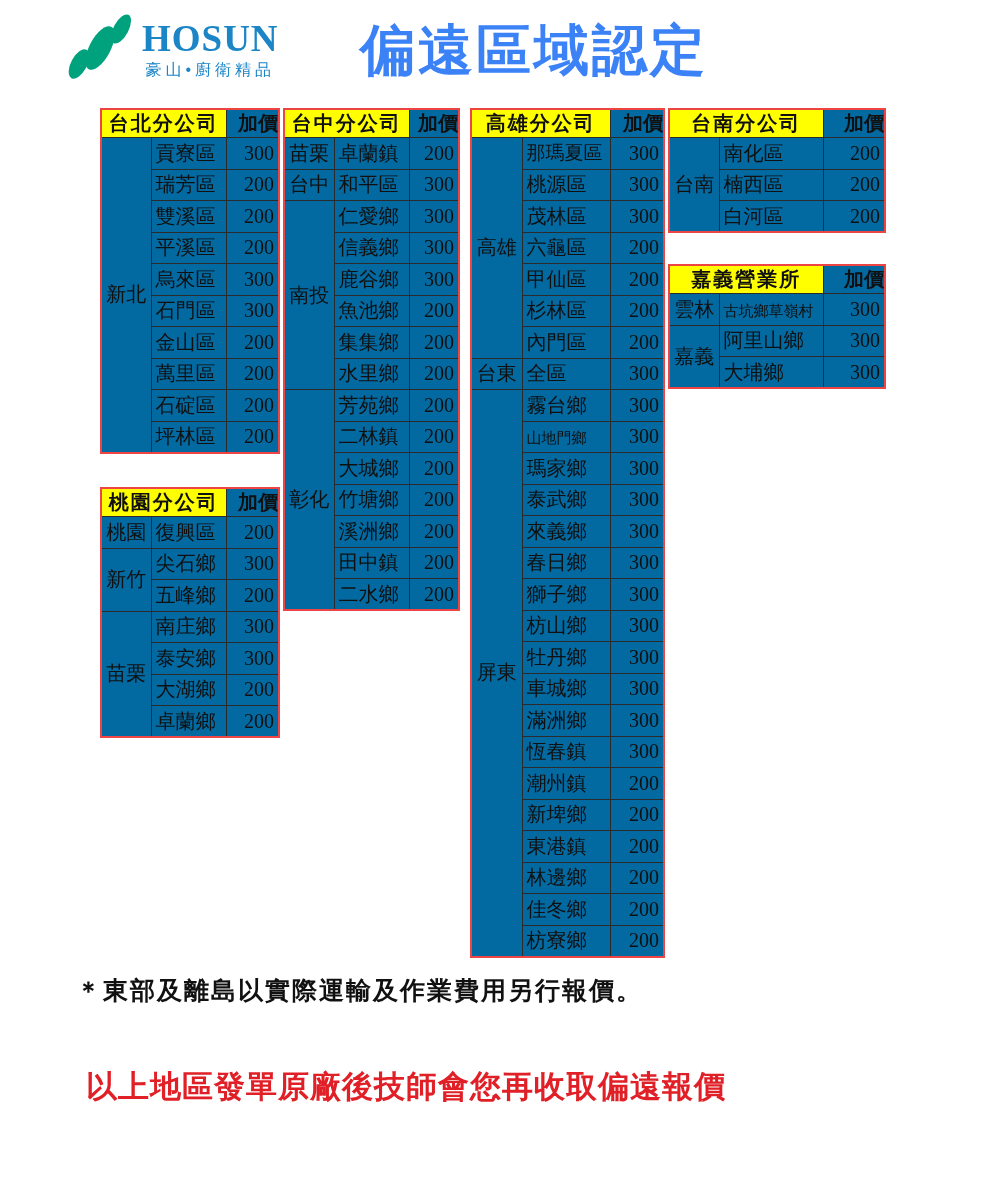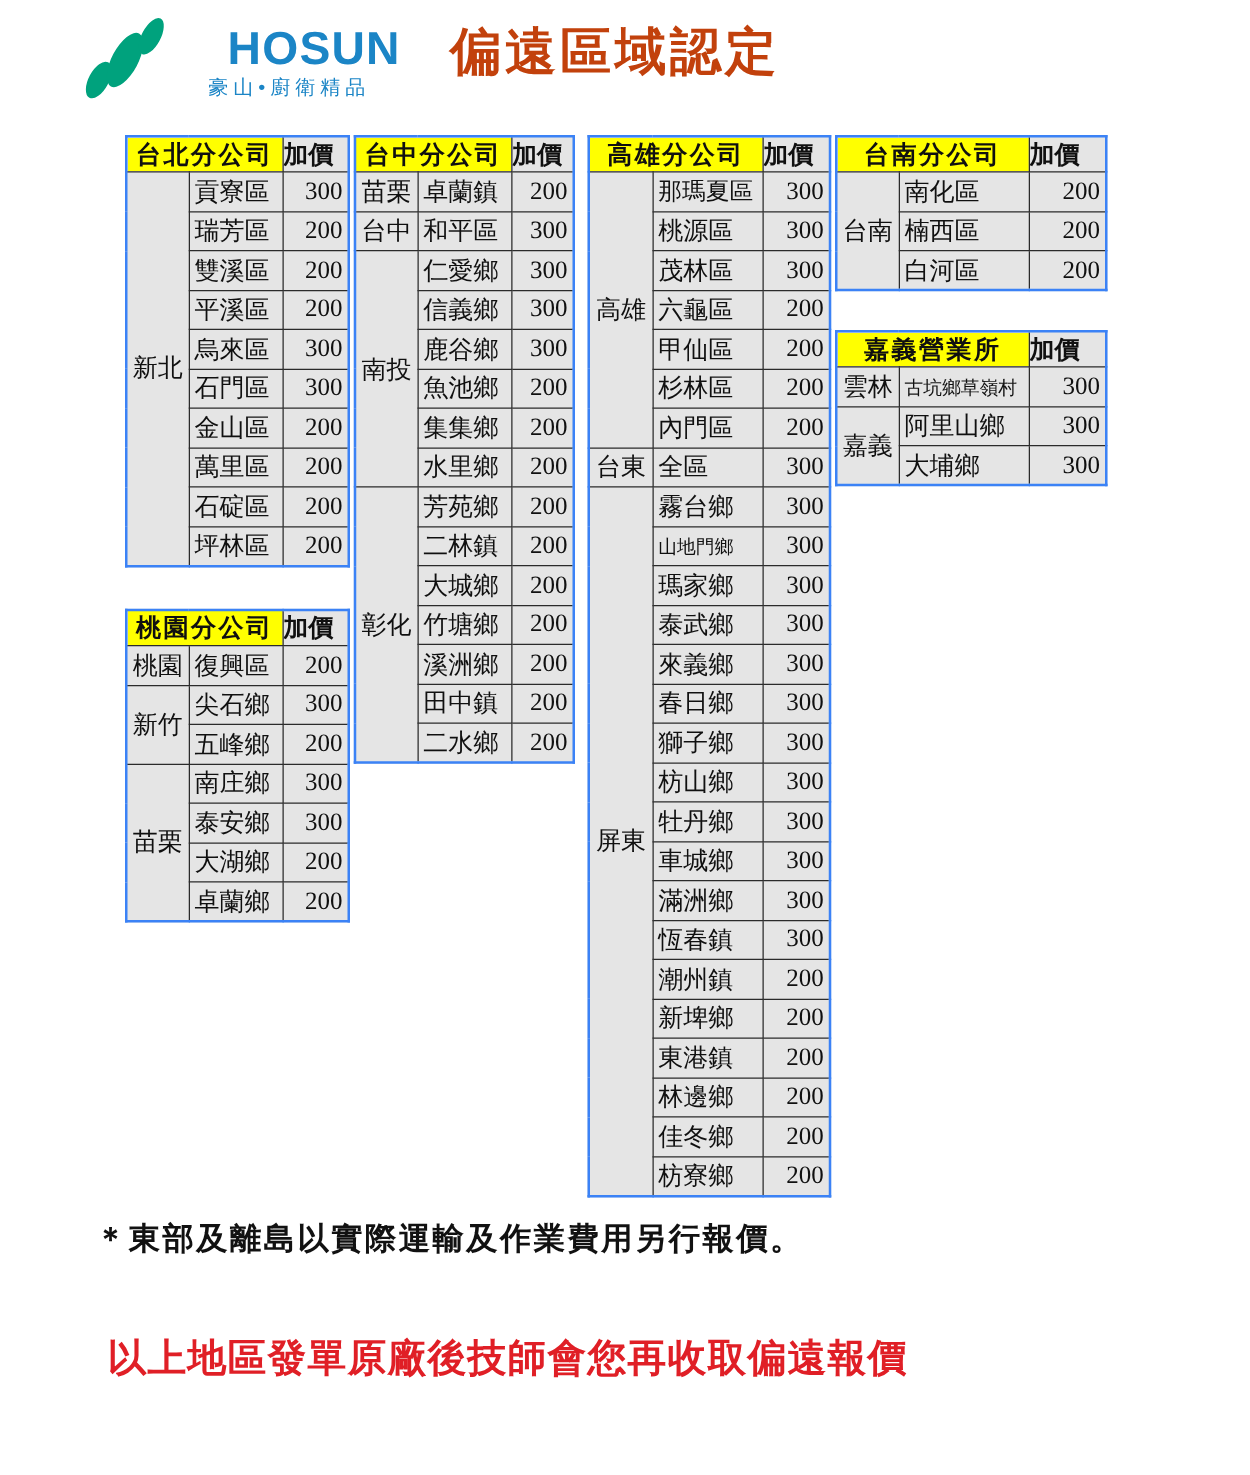--- a/index.html
+++ b/index.html
@@ -5,37 +5,37 @@
   * { margin:0; padding:0; box-sizing:border-box; }
   html,body { background:#ffffff; }
   body { font-family:"Liberation Serif","DejaVu Serif",serif; }
   #page { position:relative; width:1000px; height:1180px; background:#ffffff; overflow:hidden; }
 
   
   .logo { position:absolute; left:64px; top:4px; display:flex; align-items:flex-start; }
   .leaves { display:block; margin-top:4px; }
   .leaves ellipse { fill:var(--logo-green,#00a27d); }
   .logo-text { margin-left:6px; display:flex; flex-direction:column; align-items:center; }
-  .brand { font-family:Liberation Sans, sans-serif; font-weight:bold;
-           font-size:37px; line-height:38px; color:var(--logo-blue,#1b85c6); letter-spacing:1px; margin-top:16px;margin-left:40px; }
+  .brand { font-family:Liberation Serif, serif; font-weight:bold;
+           font-size:37px; line-height:38px; color:var(--logo-blue,#1b85c6); letter-spacing:1px; margin-top:16px; }
   .tagline { font-family:"Liberation Sans","DejaVu Sans",sans-serif; font-weight:normal;
              font-size:16px; color:var(--logo-blue,#1b85c6); letter-spacing:4px; margin-top:2px; }
 
   
-  .title { position:absolute; left:360px; top:14px; font-size:41px; font-weight:bold;
-           letter-spacing:3px; color:#c2410c; }
+  .title { position:absolute; left:360px; top:14px; font-size:55px; font-weight:bold;
+           letter-spacing:3px; color:#3b82f6; }
 
   
   table { position:absolute; border-collapse:collapse; table-layout:fixed;
-          border:2px solid #3b82f6; background:#e5e5e5; }
+          border:2px solid #ef4444; background:#0369a1; }
   td { border:1px solid #2b2b2b; height:31.5px; font-size:20px; color:#101010;
        overflow:hidden; white-space:nowrap; vertical-align:middle; }
   tr.hrow td { height:28px; }
   td.hdr-title { background:var(--header-bg,#ffff00); text-align:center; font-weight:bold; letter-spacing:2px; }
-  td.hdr-price { text-align:left; font-weight:bold; }
+  td.hdr-price { text-align:right; font-weight:bold; }
   td.region   { text-align:center; }
   td.district { text-align:left; padding-left:4px; }
   td.price    { text-align:right; padding-right:4px; }
   .cellspan   { display:inline-block; white-space:nowrap; }
 
   #tbl0 { left:100px; top:108px; width:178px; }
   #tbl1 { left:100px; top:487px; width:178px; }
   #tbl2 { left:283px; top:108px; width:175px; }
   #tbl3 { left:470px; top:108px; width:193px; }
   #tbl4 { left:668px; top:108px; width:216px; }

